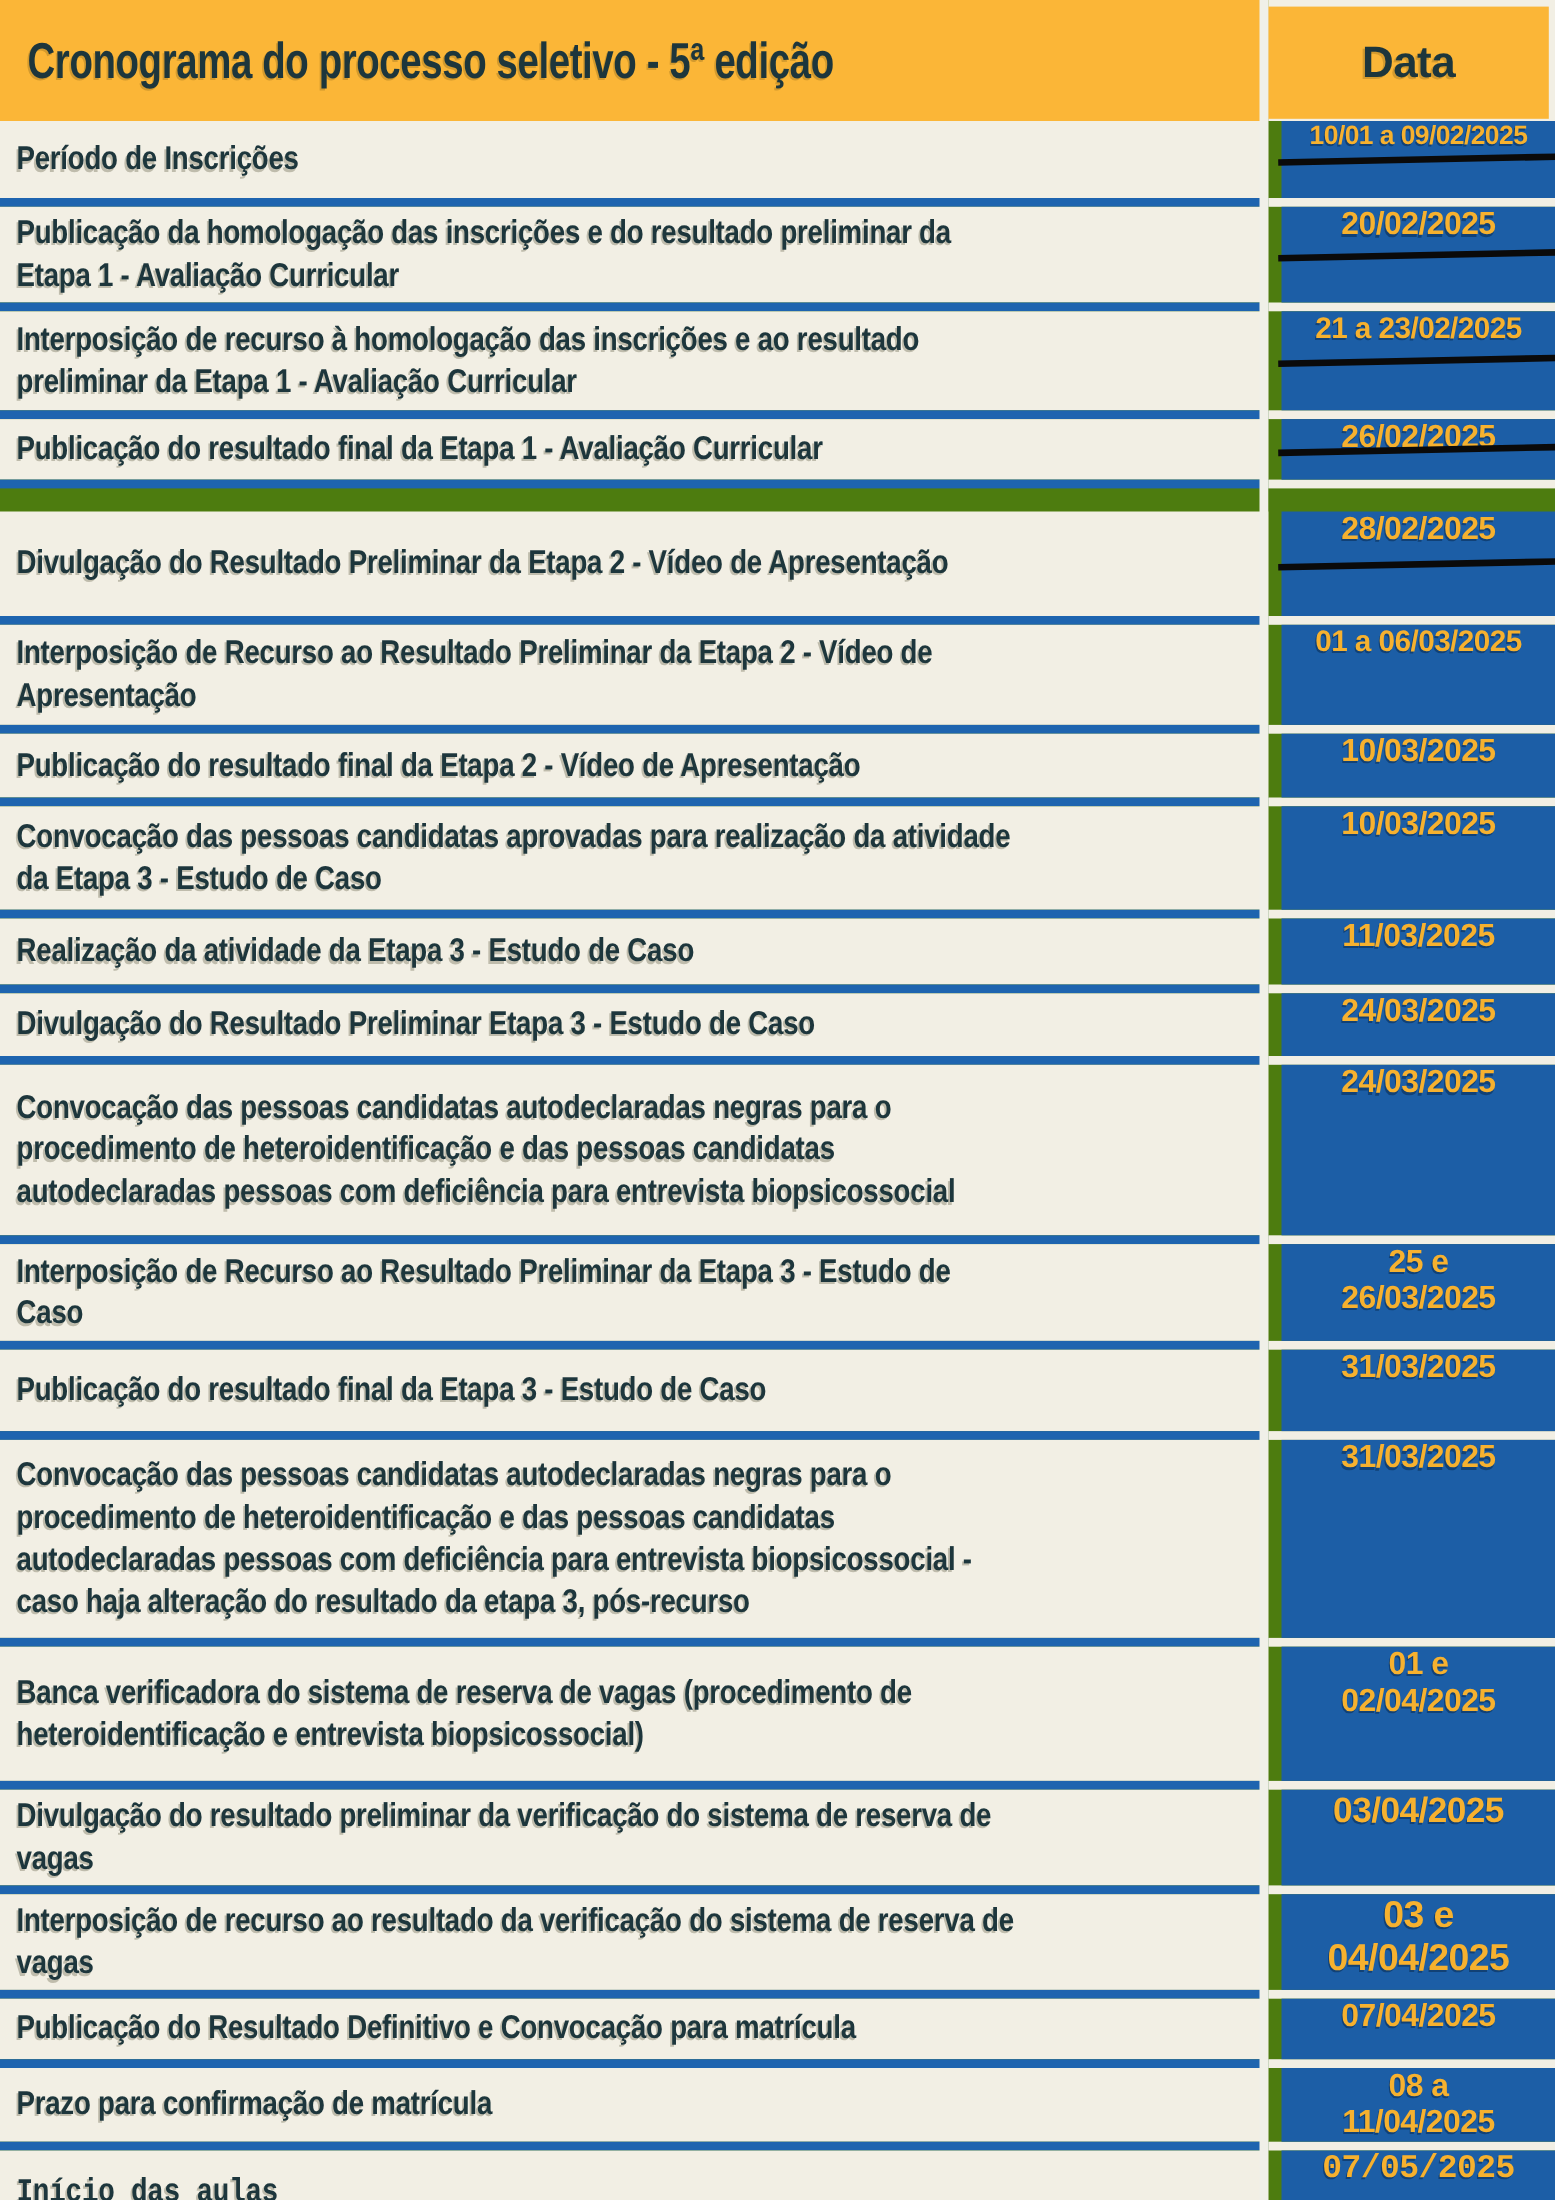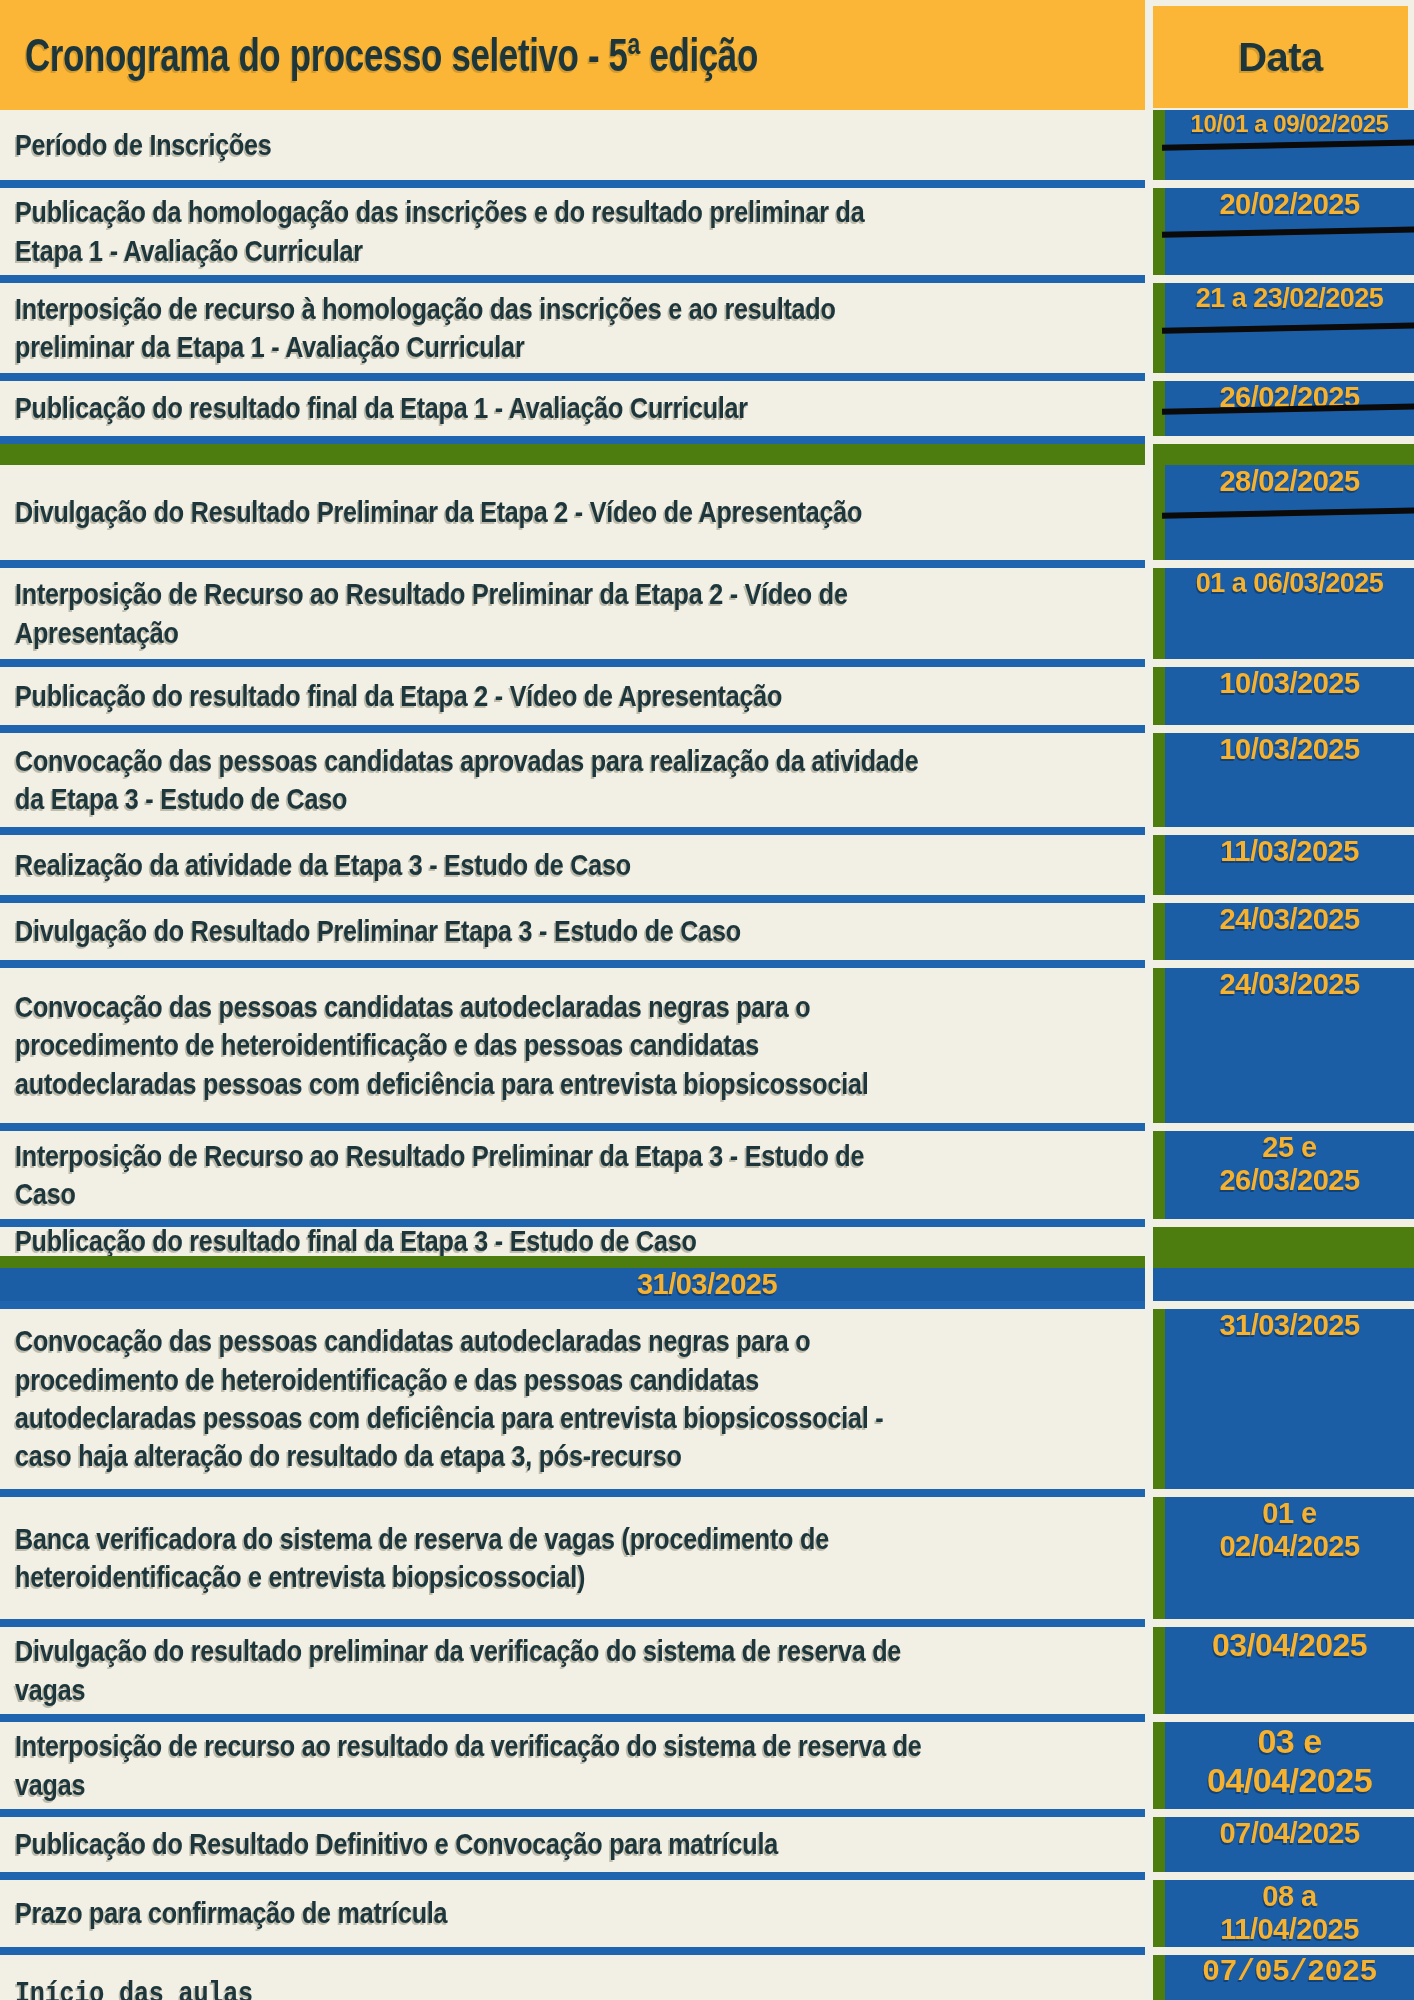--- a/index.html
+++ b/index.html
@@ -245,21 +245,21 @@
     <div class="cell-r">
       <span class="date" style="font-size: 29px;">25 e
 26/03/2025</span>
     </div>
   </div>
 
   <div class="sep">
     <div class="sep-l"></div>
     <div class="sep-r"></div>
   </div>
-  <div class="row" style="height: 74px; flex-direction: column;">
+  <div class="row" style="height: 74px;">
     <div class="cell-l">
       <span class="txt">Publicação do resultado final da Etapa 3 - Estudo de Caso</span>
     </div>
     <div class="cell-r">
       <span class="date" style="font-size: 29px;">31/03/2025</span>
     </div>
   </div>
 
   <div class="sep">
     <div class="sep-l"></div>

